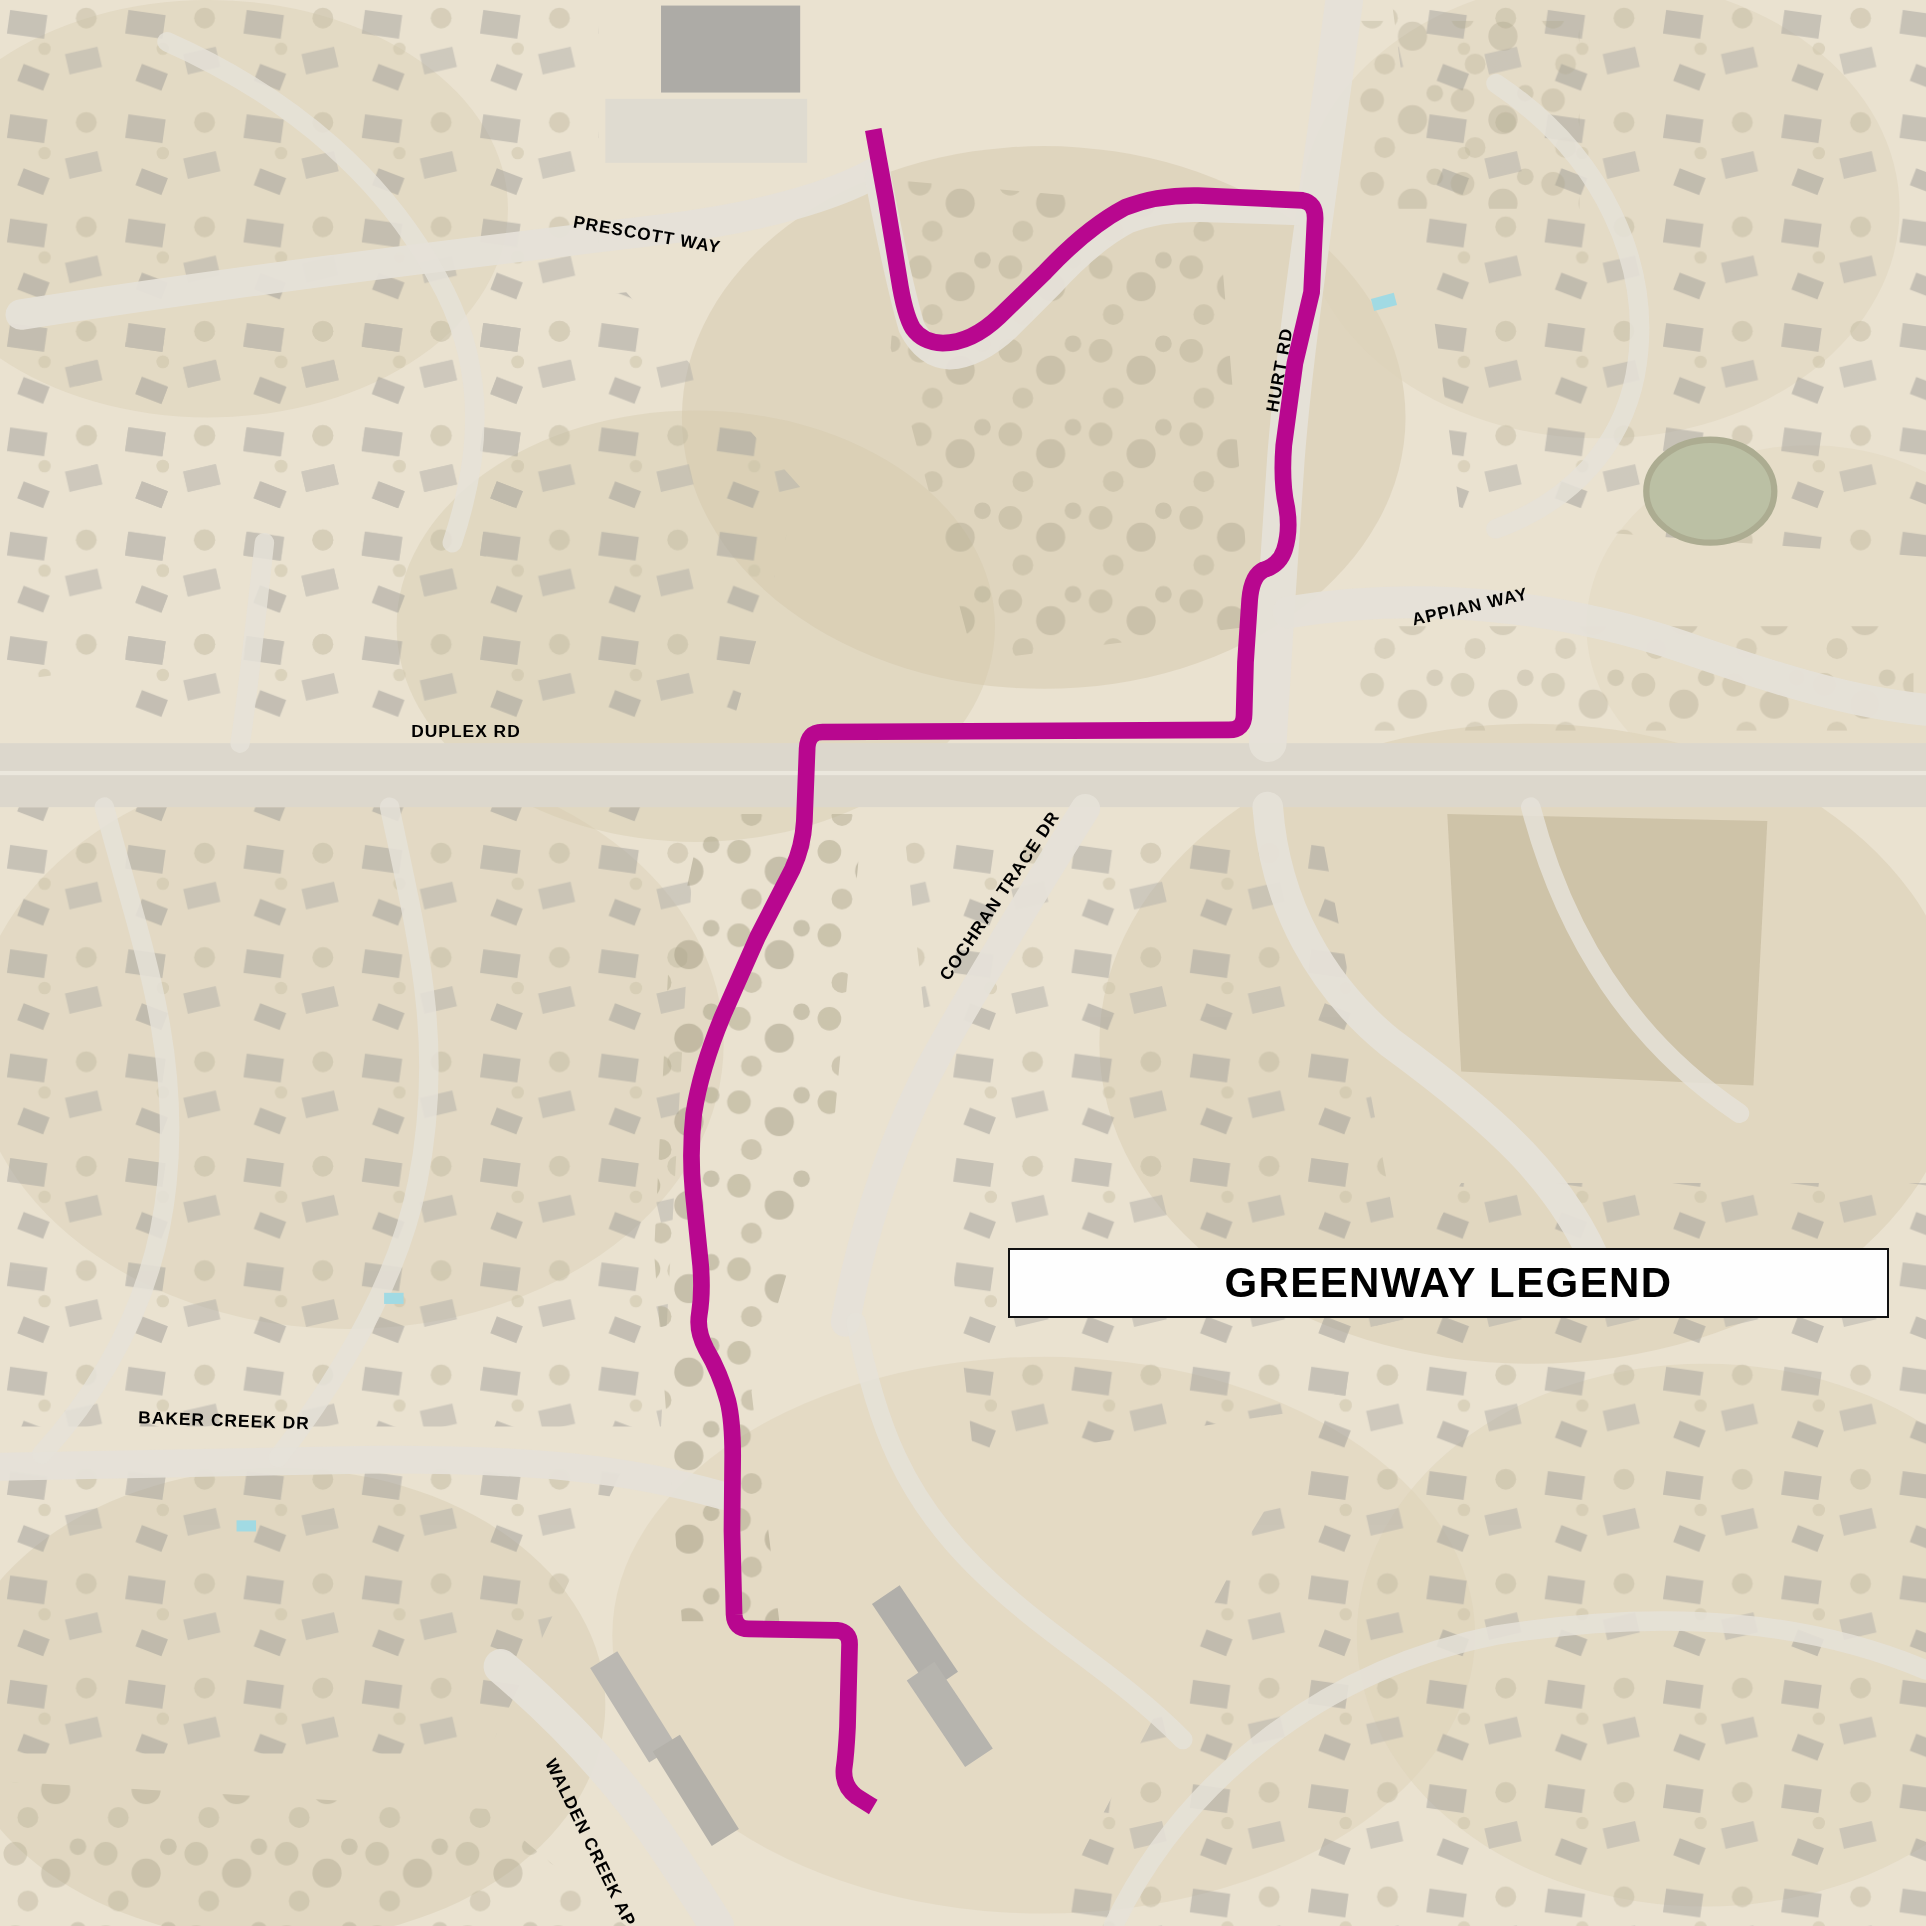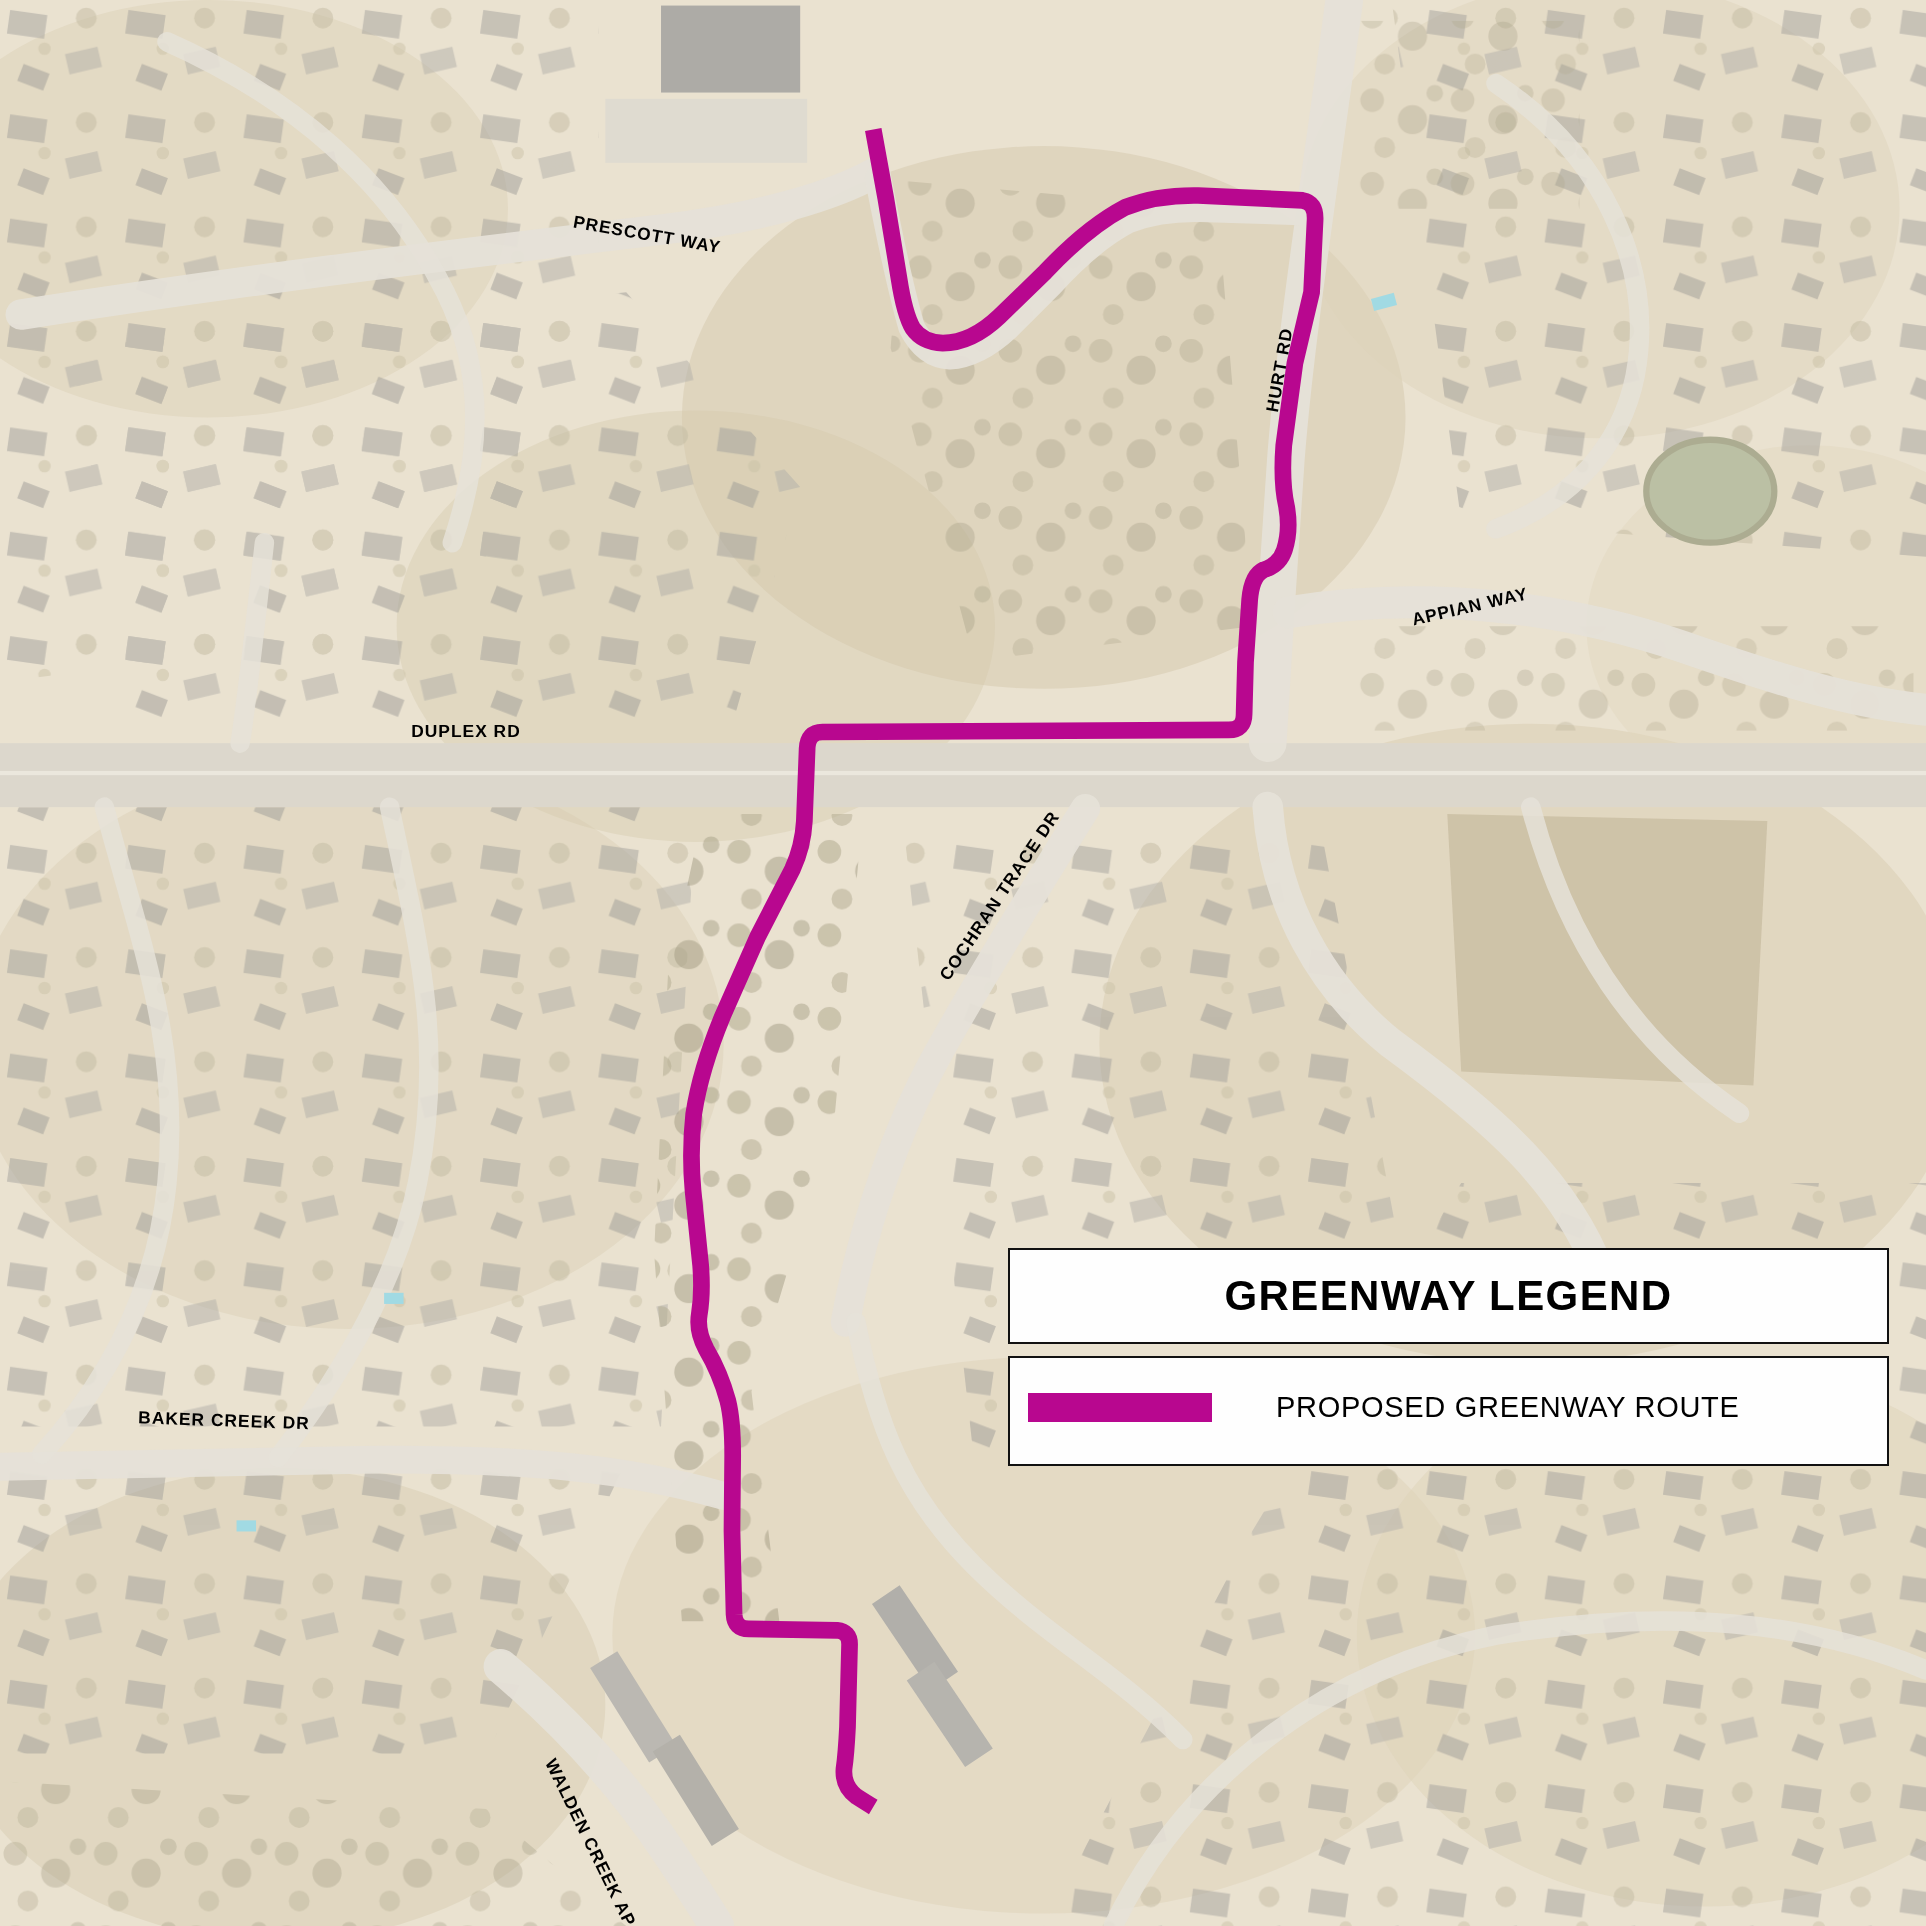--- a/index.html
+++ b/index.html
@@ -6,21 +6,21 @@
   #stage{position:relative;width:1926px;height:1926px;overflow:hidden;
          font-family:"Liberation Sans",sans-serif;}
   #aerial{position:absolute;left:0;top:0;width:1926px;height:1926px;}
   
   .road-label{position:absolute;color:#000;font-weight:bold;font-size:17.4px;
               letter-spacing:1px;line-height:1;white-space:nowrap;
               transform:translate(-50%,-50%) rotate(var(--r,0deg));}
   
   .legend-box{position:absolute;background:#fefefe;border:2.8px solid #111;
               box-sizing:border-box;}
-  #legend-title-box{left:1008px;top:1248px;width:881px;height:96px;
+  #legend-title-box{left:1008px;top:1248px;width:881px;height:70px;
               display:flex;align-items:center;justify-content:center;}
   #legend-title{font-weight:bold;font-size:42px;letter-spacing:1.4px;color:#000;}
   #legend-item-box{left:1008px;top:1356px;width:881px;height:110px;}
   #legend-swatch{position:absolute;left:18px;top:35px;width:184px;height:29px;}
   #legend-item-label{position:absolute;left:266px;top:32px;height:35px;
               display:flex;align-items:center;
               font-size:29px;letter-spacing:0.7px;color:#000;white-space:nowrap;}
 </style>
 </head>
 <body>
@@ -133,19 +133,15 @@
   <div class="road-label" style="left:1280px;top:370px;--r:-80deg;">HURT RD</div>
   <div class="road-label" style="left:1470px;top:607px;--r:-13deg;">APPIAN WAY</div>
   <div class="road-label" style="left:466px;top:732px;--r:0deg;">DUPLEX RD</div>
   <div class="road-label" style="left:1000px;top:896px;--r:-56deg;">COCHRAN TRACE DR</div>
   <div class="road-label" style="left:224px;top:1421px;--r:2deg;">BAKER CREEK DR</div>
   <div class="road-label" style="left:590px;top:1843px;--r:64deg;">WALDEN CREEK AP</div>
 
   <div class="legend-box" id="legend-title-box">
     <div id="legend-title">GREENWAY LEGEND</div>
   </div>
-  <div class="legend-box" id="legend-item-box">
-    <div id="legend-swatch" style="background-color: rgb(184, 7, 143);"></div>
-    <div id="legend-item-label">PROPOSED GREENWAY ROUTE</div>
-  </div>
 
 </div>
 
 
 </body></html>

